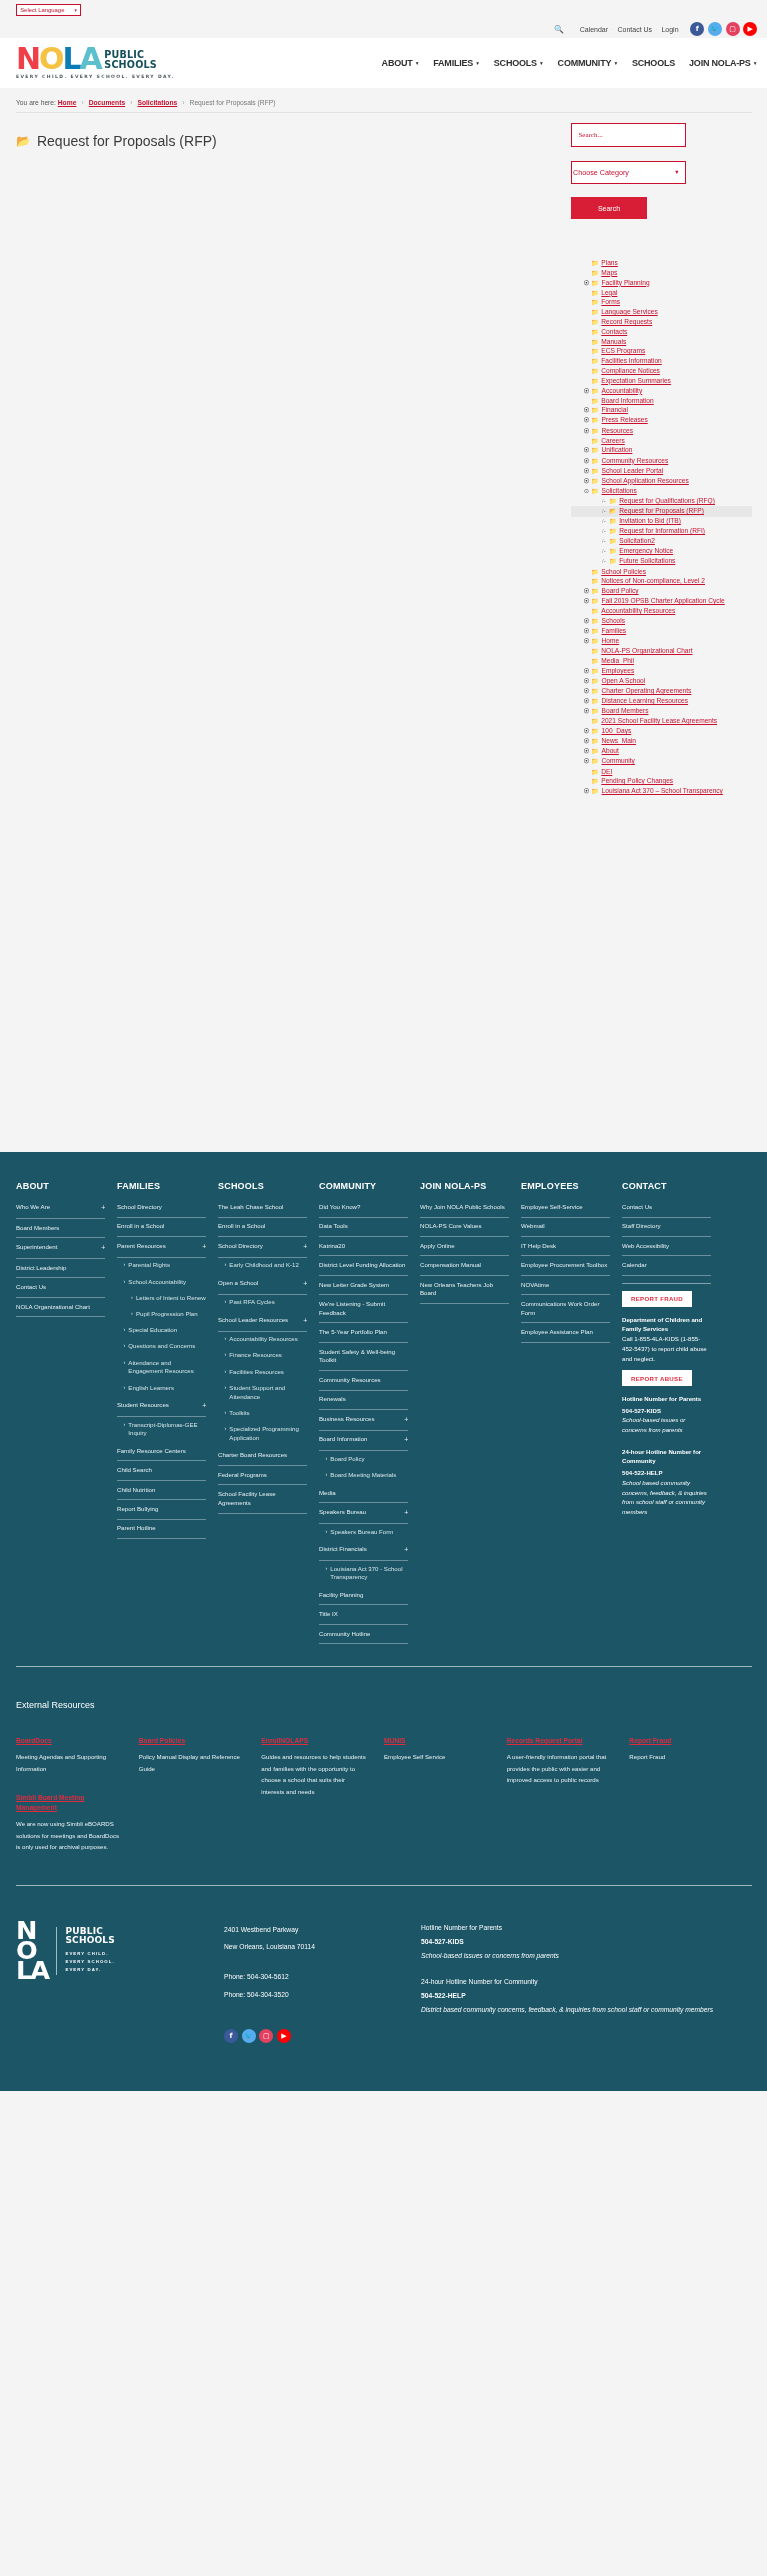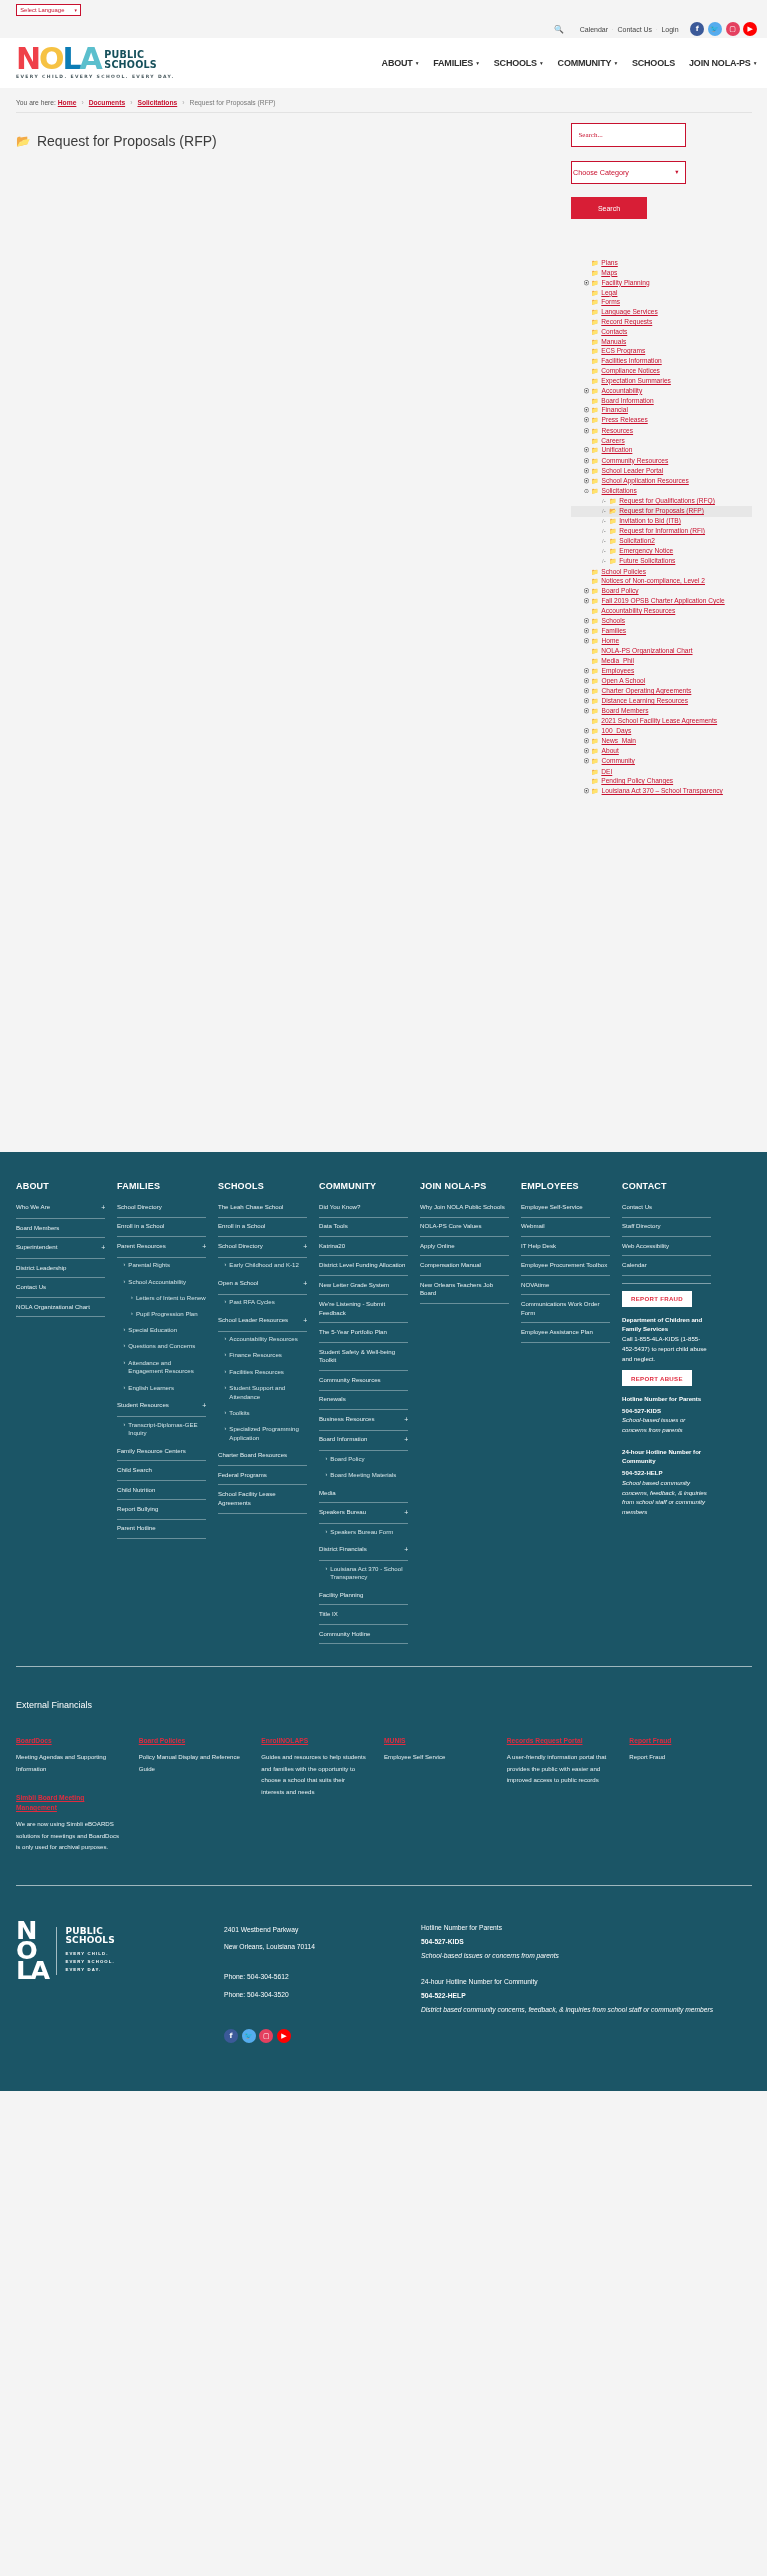--- a/index.html
+++ b/index.html
@@ -690,21 +690,21 @@
       <div class="fbold">24-hour Hotline Number for Community</div>
       <div class="fbold">504-522-HELP</div>
       <div class="fital">School based community concerns, feedback, &amp; inquiries from school staff or community members</div>
     </div>
 
   </div>
 </div>
 
 <div class="ext">
   <div class="ext-rule"></div>
-  <h2>External Financials</h2>
+  <h2>External Resources</h2>
   <div class="ext-grid" id="ext-grid">
       <div class="ext-item"><a href="#">BoardDocs</a><p>Meeting Agendas and Supporting Information</p><div class="gap"></div><a href="#">Simbli Board Meeting Management</a><p>We are now using Simbli eBOARDS solutions for meetings and BoardDocs is only used for archival purposes.</p></div>
       <div class="ext-item"><a href="#">Board Policies</a><p>Policy Manual Display and Reference Guide</p></div>
       <div class="ext-item"><a href="#">EnrollNOLAPS</a><p>Guides and resources to help students and families with the opportunity to choose a school that suits their interests and needs</p></div>
       <div class="ext-item"><a href="#">MUNIS</a><p>Employee Self Service</p></div>
       <div class="ext-item"><a href="#">Records Request Portal</a><p>A user-friendly information portal that provides the public with easier and improved access to public records</p></div>
       <div class="ext-item"><a href="#">Report Fraud</a><p>Report Fraud</p></div>
     </div>
 </div>
 

